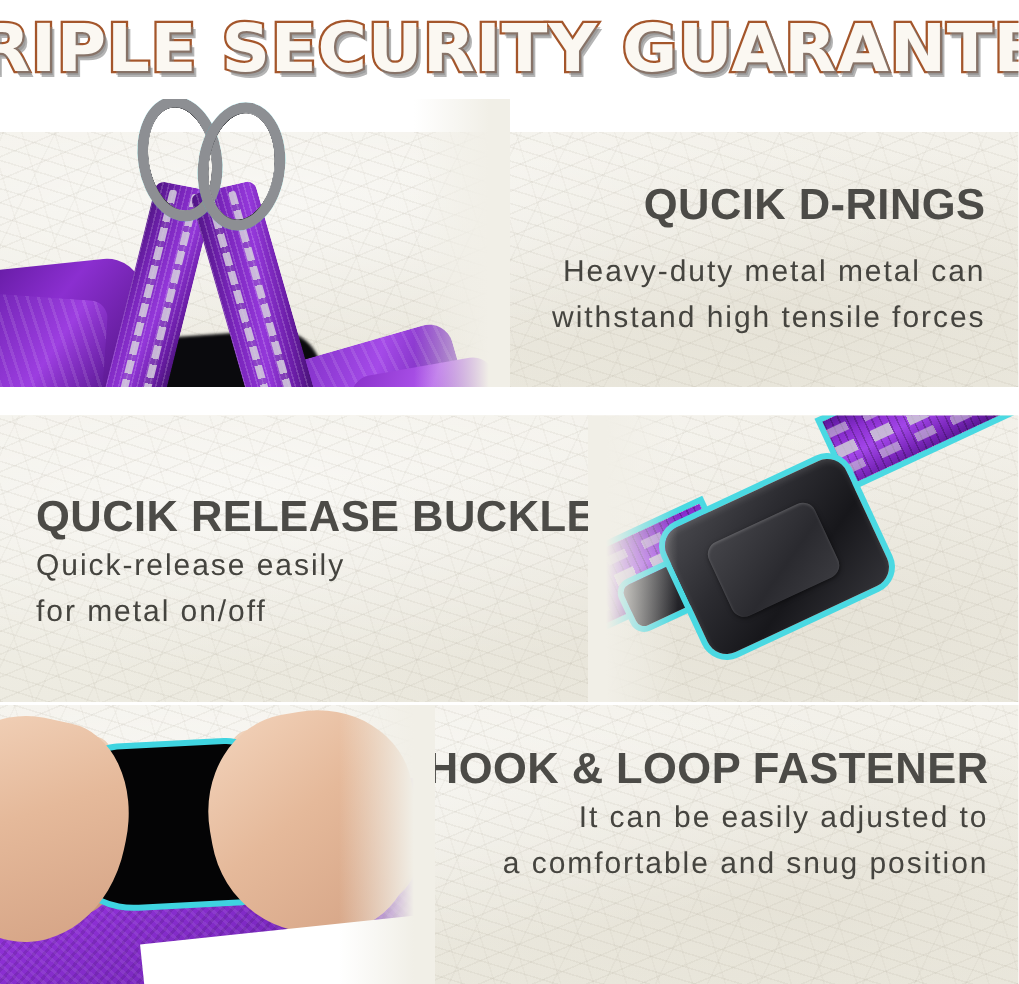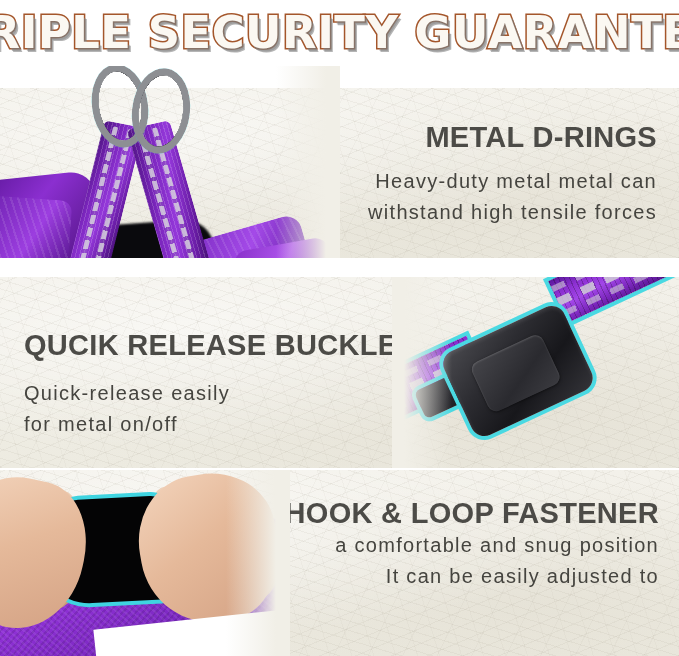--- a/index.html
+++ b/index.html
@@ -97,21 +97,21 @@
     letter-spacing: 1.3px;
     color: #45443F;
     line-height: 1.55;
     white-space: nowrap;
   }
 
   #text-1 { top: 122px; right: 22px; text-align: right; }
   #text-1 .heading { margin-bottom: 12px; }
 
   #text-2 { top: 330px; left: 24px; text-align: left; }
-  #text-2 .heading { margin-bottom: 16px; }
+  #text-2 .heading { margin-bottom: 0; }
 
   #text-3 { top: 498px; right: 20px; text-align: right; }
   #text-3 .heading { }
 
   
   #photo-1 {
     position: absolute;
     left: 0; top: 58px;
     width: 340px; height: 200px;
     z-index: 20;
@@ -392,21 +392,21 @@
       <div class="reflect r1"></div>
       <div class="reflect r2"></div>
     </div>
   </div>
   <div class="dring ring-a"></div>
   <div class="dring ring-b"></div>
   <div class="fade-right"></div>
 </div>
 
 <div class="text-block" id="text-1">
-  <div class="heading">METAL D-RINGS</div>
+  <div class="heading">QUCIK D-RINGS</div>
   <div class="body-line">Heavy-duty metal metal can</div>
   <div class="body-line">withstand high tensile forces</div>
 </div>
 
 <section class="panel" id="panel-2">
   <div class="paper-tex"></div>
 </section>
 
 <div id="photo-2">
   <div class="webbing web-right">
@@ -447,15 +447,15 @@
   <div class="hand hand-right"></div>
   <div class="finger fr-1"></div>
   <div class="finger fr-2"></div>
   <div class="nail nr-1"></div>
   <div class="white-wedge"></div>
   <div class="fade-right"></div>
 </div>
 
 <div class="text-block" id="text-3">
   <div class="heading">HOOK &amp; LOOP FASTENER</div>
+  <div class="body-line">It can be easily adjusted to</div>
   <div class="body-line">a comfortable and snug position</div>
-  <div class="body-line">It can be easily adjusted to</div>
 </div>
 
 </body></html>

